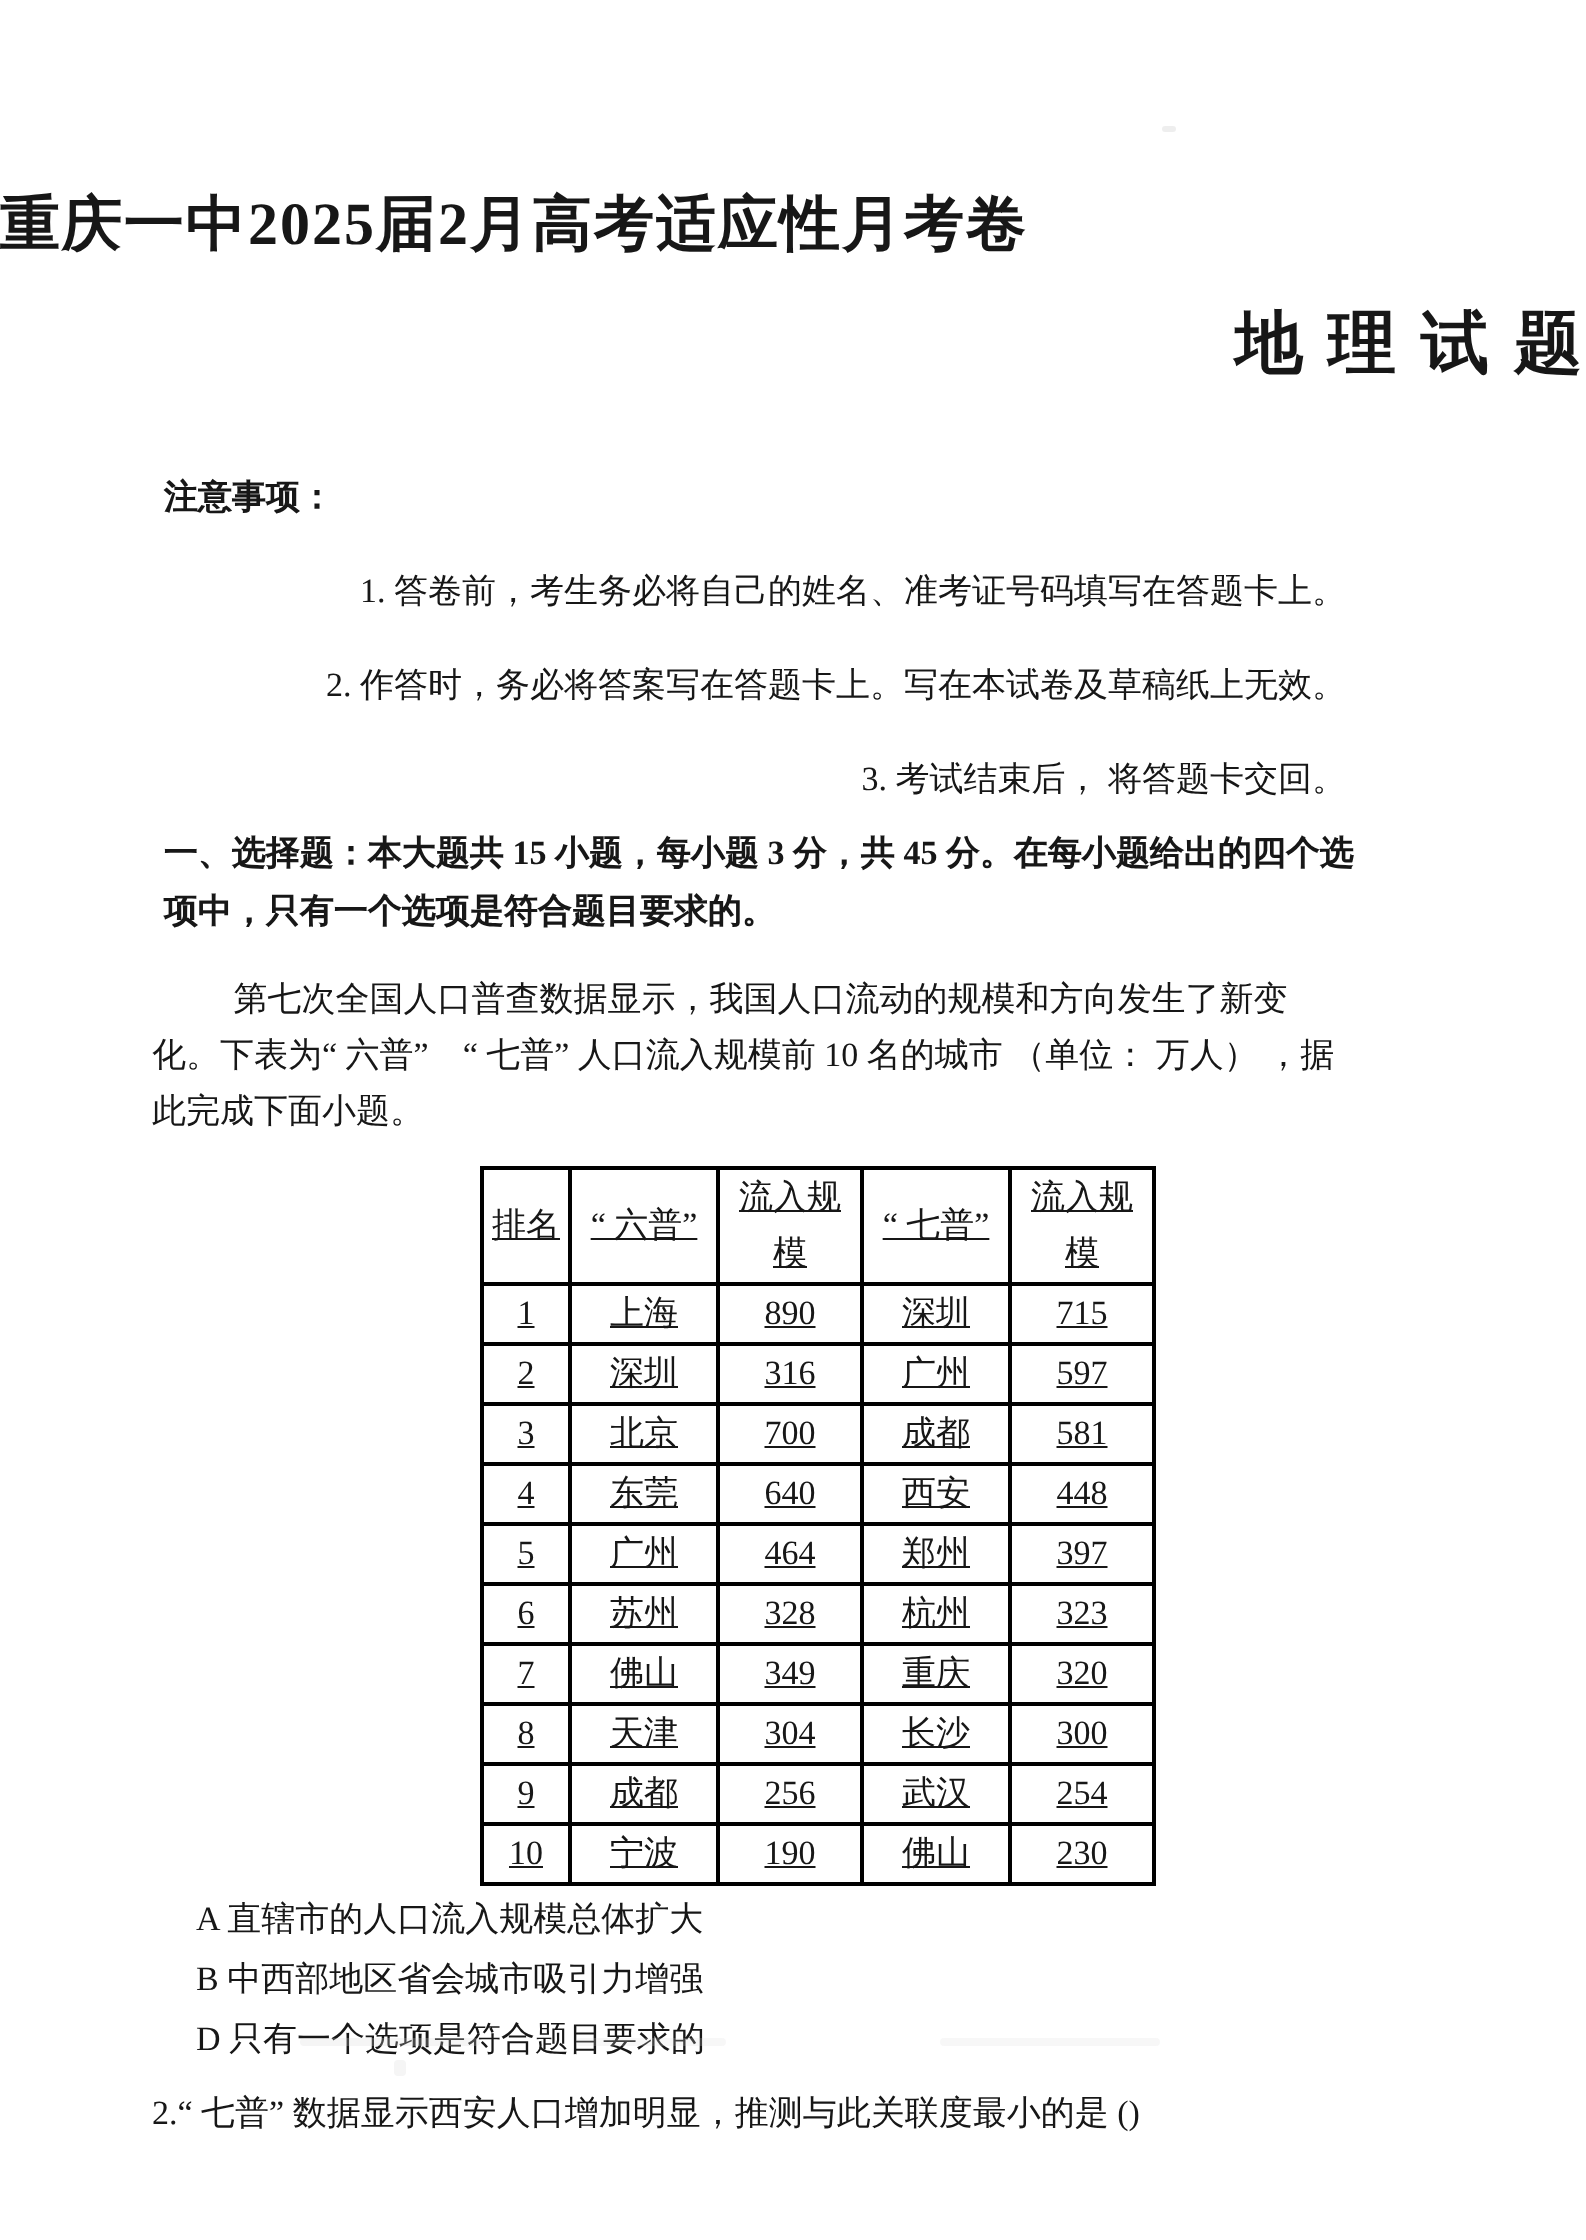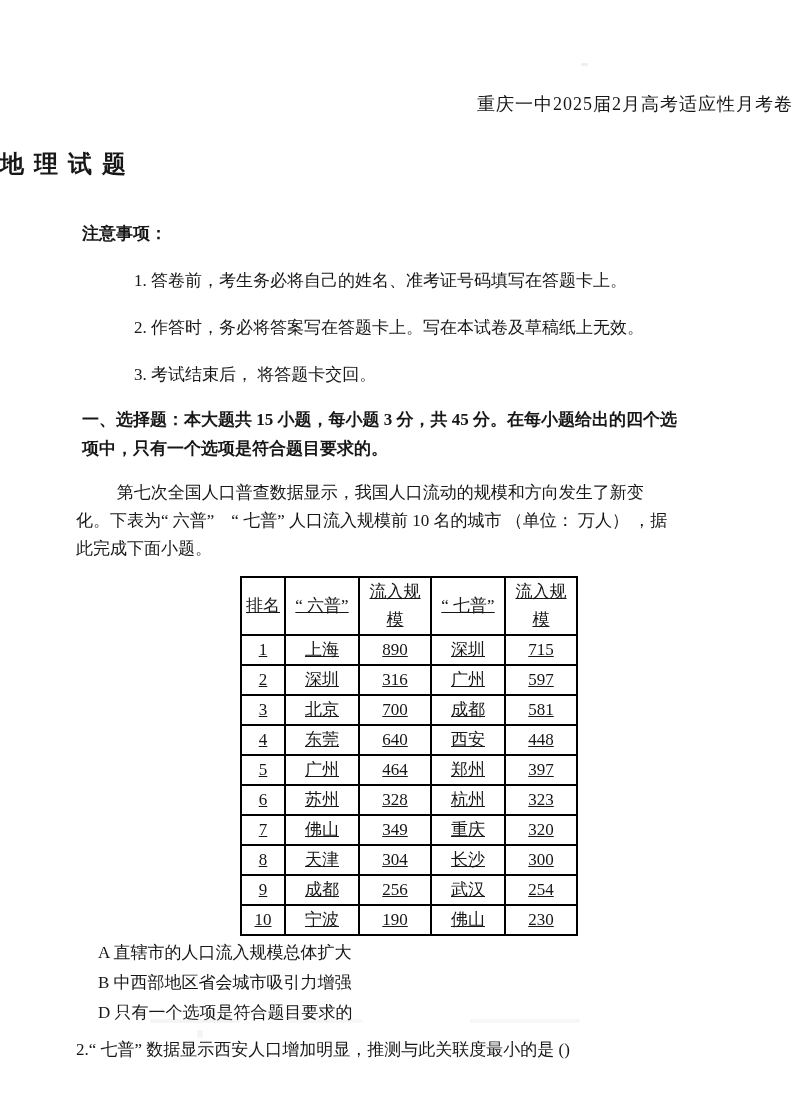--- a/index.html
+++ b/index.html
@@ -8,46 +8,47 @@
     width: 793px;
     height: 1120px;
     background: #ffffff;
     font-family: "Liberation Serif", "DejaVu Serif", serif;
     color: #171717;
     overflow: hidden;
   }
   .page-title {
     margin: 0;
     padding-top: 92px;
+    text-align: left;
+    font-size: 30px;
+    font-weight: bold;
+    letter-spacing: 1px;
+  }
+  .page-subtitle {
+    margin: 16px 0 0 0;
     text-align: right;
-    font-size: 18px;
-    font-weight: normal;
-    letter-spacing: 1px;
-  }
-  .page-subtitle {
-    margin: 32px 0 0 0;
-    text-align: left;
-    font-size: 24px;
+    font-size: 34px;
     font-weight: bold;
     letter-spacing: 2px;
   }
   .content {
     padding: 0 116px 0 82px;
     font-size: 17px;
     line-height: 28px;
   }
   .notice-heading {
     margin: 40px 0 0 0;
     font-weight: bold;
   }
   .notice-list { margin: 0; }
   .notice-item {
-    margin: 16px;
+    margin: 4px;
     padding-left: 36px;
     margin-top: 19px;
+    text-align: right;
   }
   .section-header {
     margin: 8px 0 16px 0;
     font-weight: bold;
     line-height: 29px;
   }
   .intro {
     margin: 0 0 0 -6px;
     text-indent: 2.4em;
     line-height: 28px;

